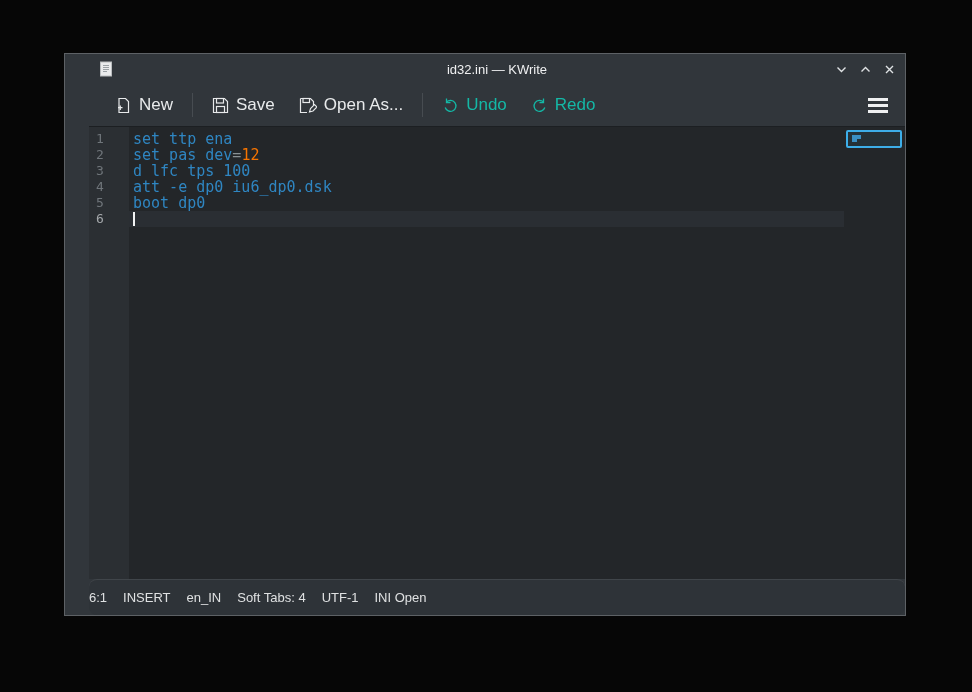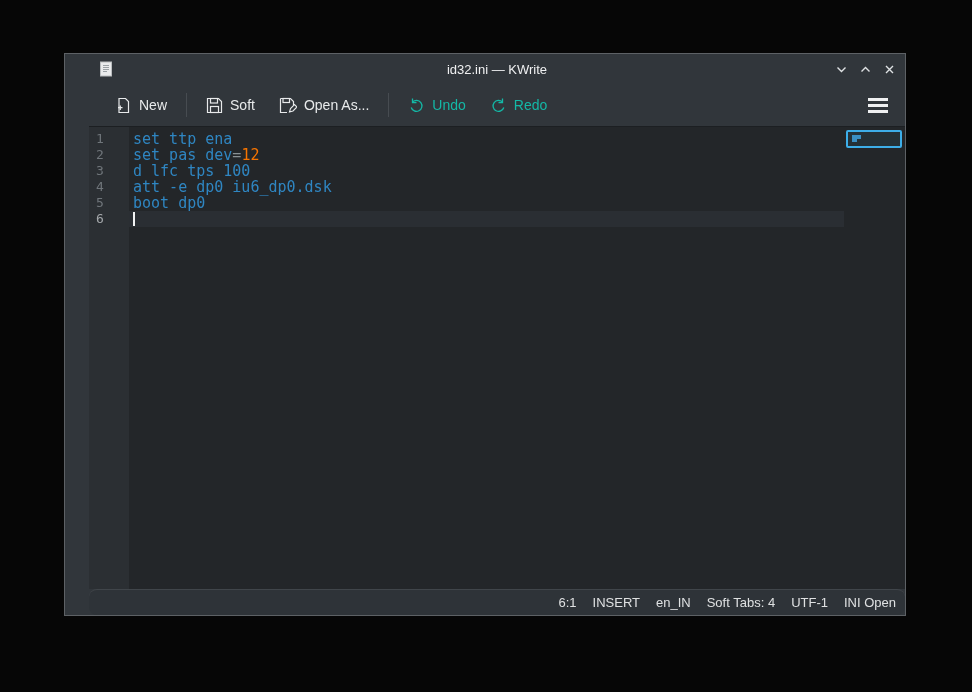--- a/index.html
+++ b/index.html
@@ -60,21 +60,21 @@
     display: flex;
     align-items: center;
     padding: 0 12px 0 20px;
     flex: 0 0 auto;
   }
   .tb-btn {
     display: flex;
     align-items: center;
     gap: 7px;
     color: #e8eaeb;
-    font-size: 14px;
+    font-size: 17px;
     padding: 5px 6px;
     border-radius: 3px;
   }
   .tb-btn + .tb-btn { margin-left: 12px; }
   .tb-btn.disabled { color: #14b8a6; }
   .tb-btn svg { display: block; }
   .tb-sep {
     width: 1px; height: 24px;
     background: #474c51;
     margin: 0 13px;
@@ -147,27 +147,27 @@
     height: 18px;
     border: 2px solid #3daee9;
     border-radius: 2px;
     background: rgba(61,174,233,0.08);
   }
   .mini-mark-1 { position: absolute; left: 4px; top: 3px; width: 9px; height: 4px; background: #3a8fc4; }
   .mini-mark-2 { position: absolute; left: 4px; top: 7px; width: 5px; height: 3px; background: #3a8fc4; }
 
   
   .statusbar {
-    height: 26px;
+    height: 36px;
     flex: 0 0 auto;
     background: #2e3338;
     border-top: 1px solid #40454a;
     display: flex;
     align-items: center;
-    justify-content: flex-end;
+    justify-content: flex-start;
     gap: 16px;
     padding-right: 9px;
     font-size: 13px;
     color: #dfe1e2;
     border-radius: 8px;
   }
   .status-item { white-space: nowrap; }
 </style>
 </head>
 <body>
@@ -216,21 +216,21 @@
 
 
     <div class="tb-sep"></div>
 
     <div class="tb-btn">
       <svg width="17" height="17" viewBox="0 0 17 17">
         <path d="M1.5 1.5 H12.5 L15.5 4.5 V15.5 H1.5 Z" fill="none" stroke="currentColor" stroke-width="1.2"></path>
         <rect x="4.5" y="1.5" width="7" height="4.5" fill="none" stroke="currentColor" stroke-width="1.2"></rect>
         <rect x="4.5" y="9.5" width="8" height="6" fill="none" stroke="currentColor" stroke-width="1.2"></rect>
       </svg>
-      <span>Soft</span>
+      <span>Save</span>
     </div>
 
     <div class="tb-btn">
       <svg width="18" height="17" viewBox="0 0 18 17">
         <path d="M1.5 1.5 H11.5 L14.5 4.5 V8 M8 15.5 H1.5 V1.5" fill="none" stroke="currentColor" stroke-width="1.2"></path>
         <rect x="4" y="1.5" width="6.5" height="4" fill="none" stroke="currentColor" stroke-width="1.2"></rect>
         <path d="M10.5 15 l1-3.5 4-4 2.5 2.5 -4 4 Z" fill="none" stroke="currentColor" stroke-width="1.1"></path>
       </svg>
       <span>Open As...</span>
     </div>

